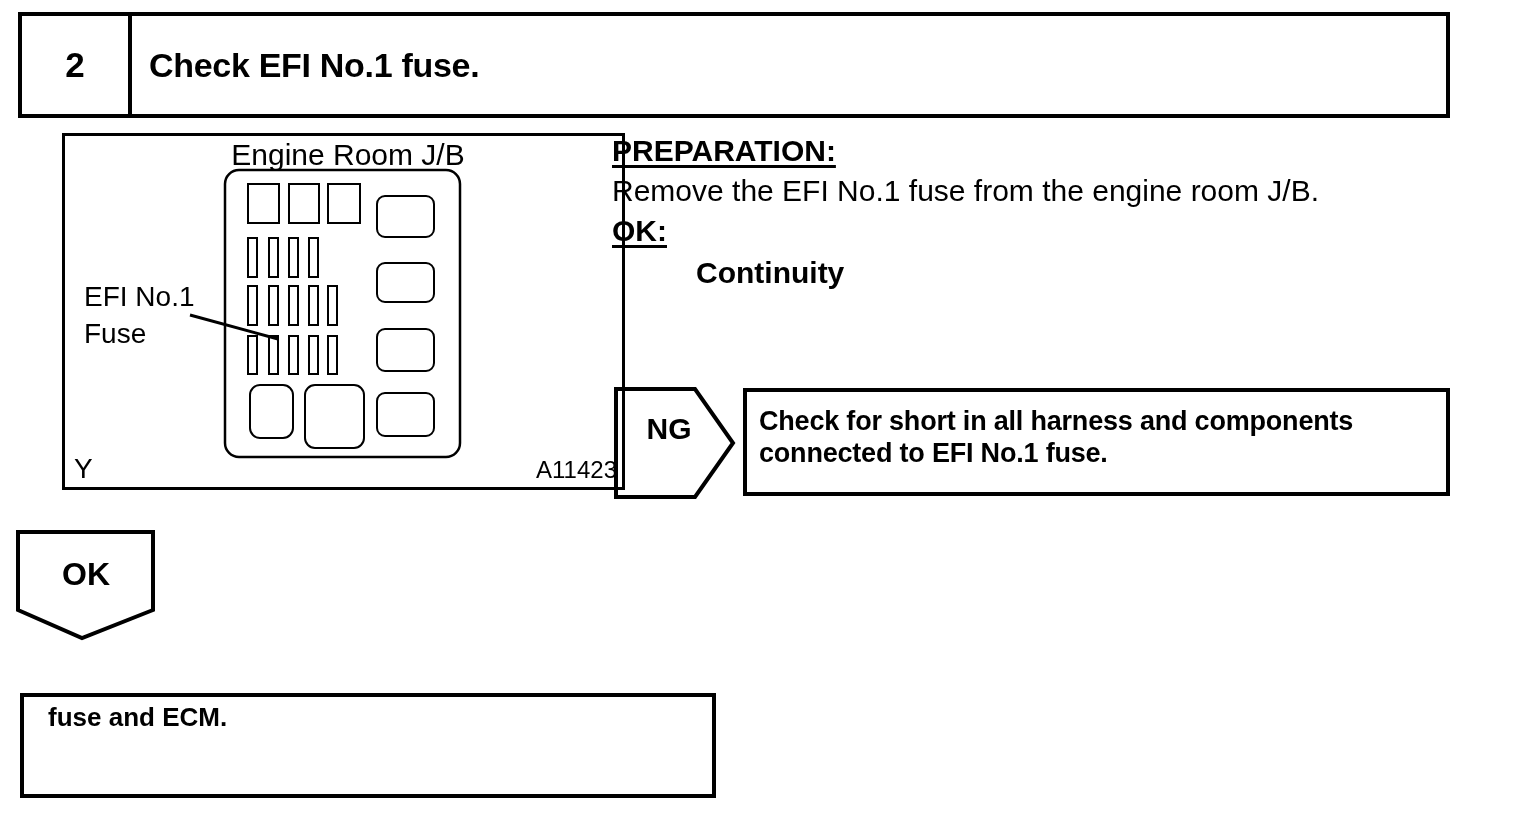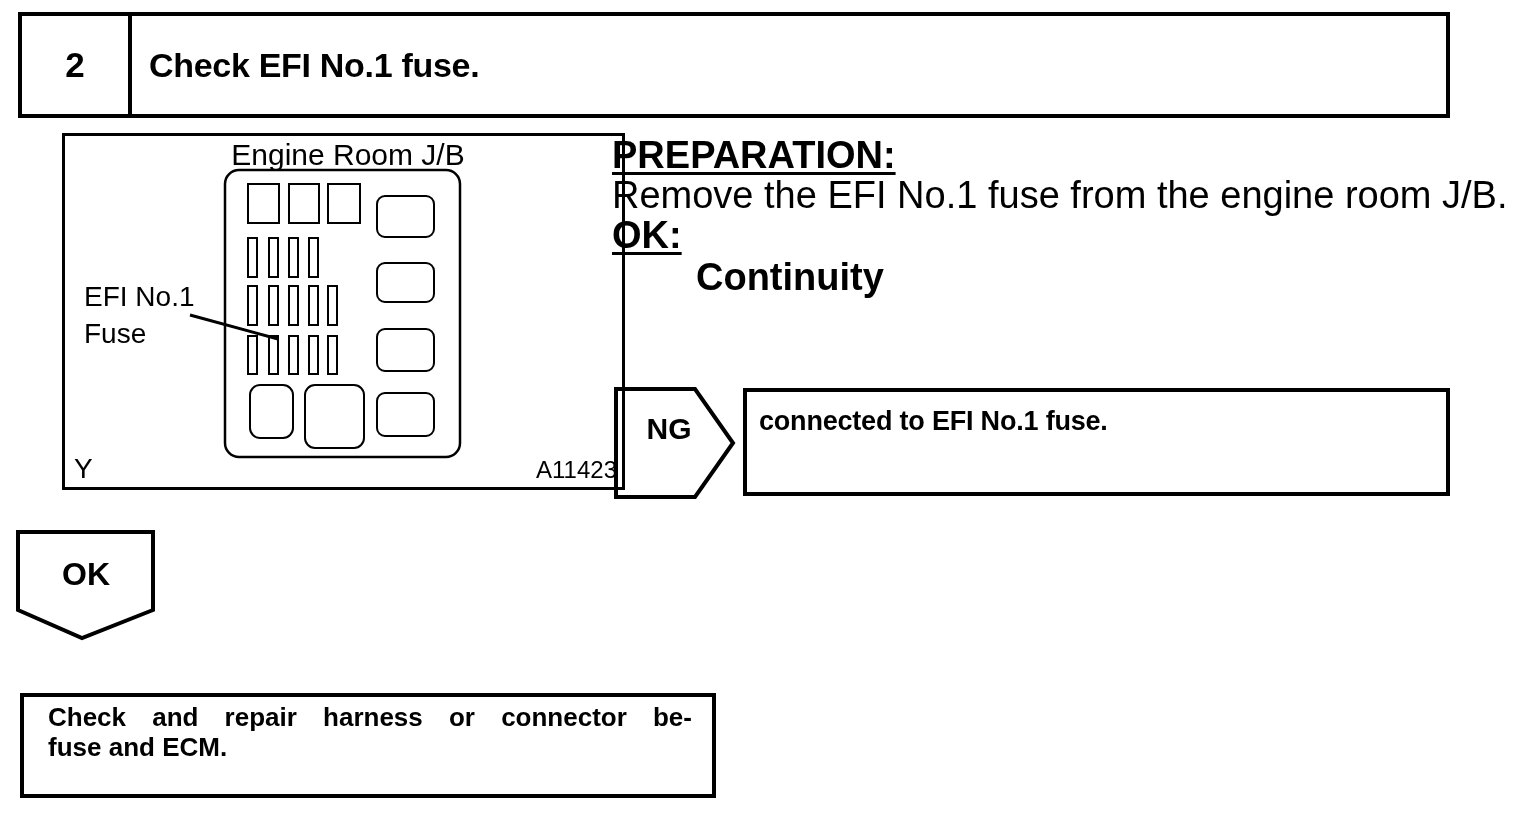--- a/index.html
+++ b/index.html
@@ -30,21 +30,21 @@
     position:absolute;left:163px;top:2px;width:240px;text-align:center;
     font-size:30px;white-space:nowrap;
   }
   .figure-svg{position:absolute;left:0;top:0;width:557px;height:351px;}
   .callout{
     position:absolute;left:19px;top:142px;font-size:28px;line-height:37px;
   }
   .fig-y{position:absolute;left:9px;bottom:2px;font-size:28px;}
   .fig-code{position:absolute;right:5px;bottom:3px;font-size:24px;}
   
-  .instructions{position:absolute;left:612px;top:134px;font-size:38px;}
+  .instructions{position:absolute;left:612px;top:134px;font-size:30px;}
   .ins-line{height:40px;white-space:nowrap;}
   .ins-line.heading{
     font-weight:bold;text-decoration:underline;
     text-decoration-thickness:3px;text-underline-offset:4px;
   }
   .ins-line.value{font-weight:bold;margin-left:84px;margin-top:2px;}
   
   .ng-arrow{position:absolute;left:612px;top:385px;width:126px;height:117px;}
   .ng-box{
     position:absolute;left:743px;top:388px;width:707px;height:108px;
@@ -137,26 +137,26 @@
     <div class="ins-line">Remove the EFI No.1 fuse from the engine room J/B.</div>
     <div class="ins-line heading">OK:</div>
     <div class="ins-line value">Continuity</div>
   </div>
 
   <svg class="ng-arrow" viewBox="0 0 126 117">
     <polygon class="stroke" points="4,4 83,4 121,58 83,112 4,112" stroke-width="4" fill="#fff"></polygon>
     <text x="57" y="54" text-anchor="middle" font-size="30" font-weight="bold">NG</text>
   </svg>
   <div class="ng-box">
+    <div>Check for short in all harness and components</div>
     <div>connected to EFI No.1 fuse.</div>
   </div>
 
   <svg class="ok-arrow" viewBox="0 0 143 114">
     <polygon class="stroke" points="4,4 139,4 139,82 68,110 4,82" stroke-width="4" fill="#fff"></polygon>
     <text x="72" y="57" text-anchor="middle" font-size="32" font-weight="bold">OK</text>
   </svg>
 
   <div class="result-box">
-    <div class="jline">Check and repair harness or connector be-</div>
     <div>fuse and ECM.</div>
   </div>
 
 </div>
 
 </body></html>

